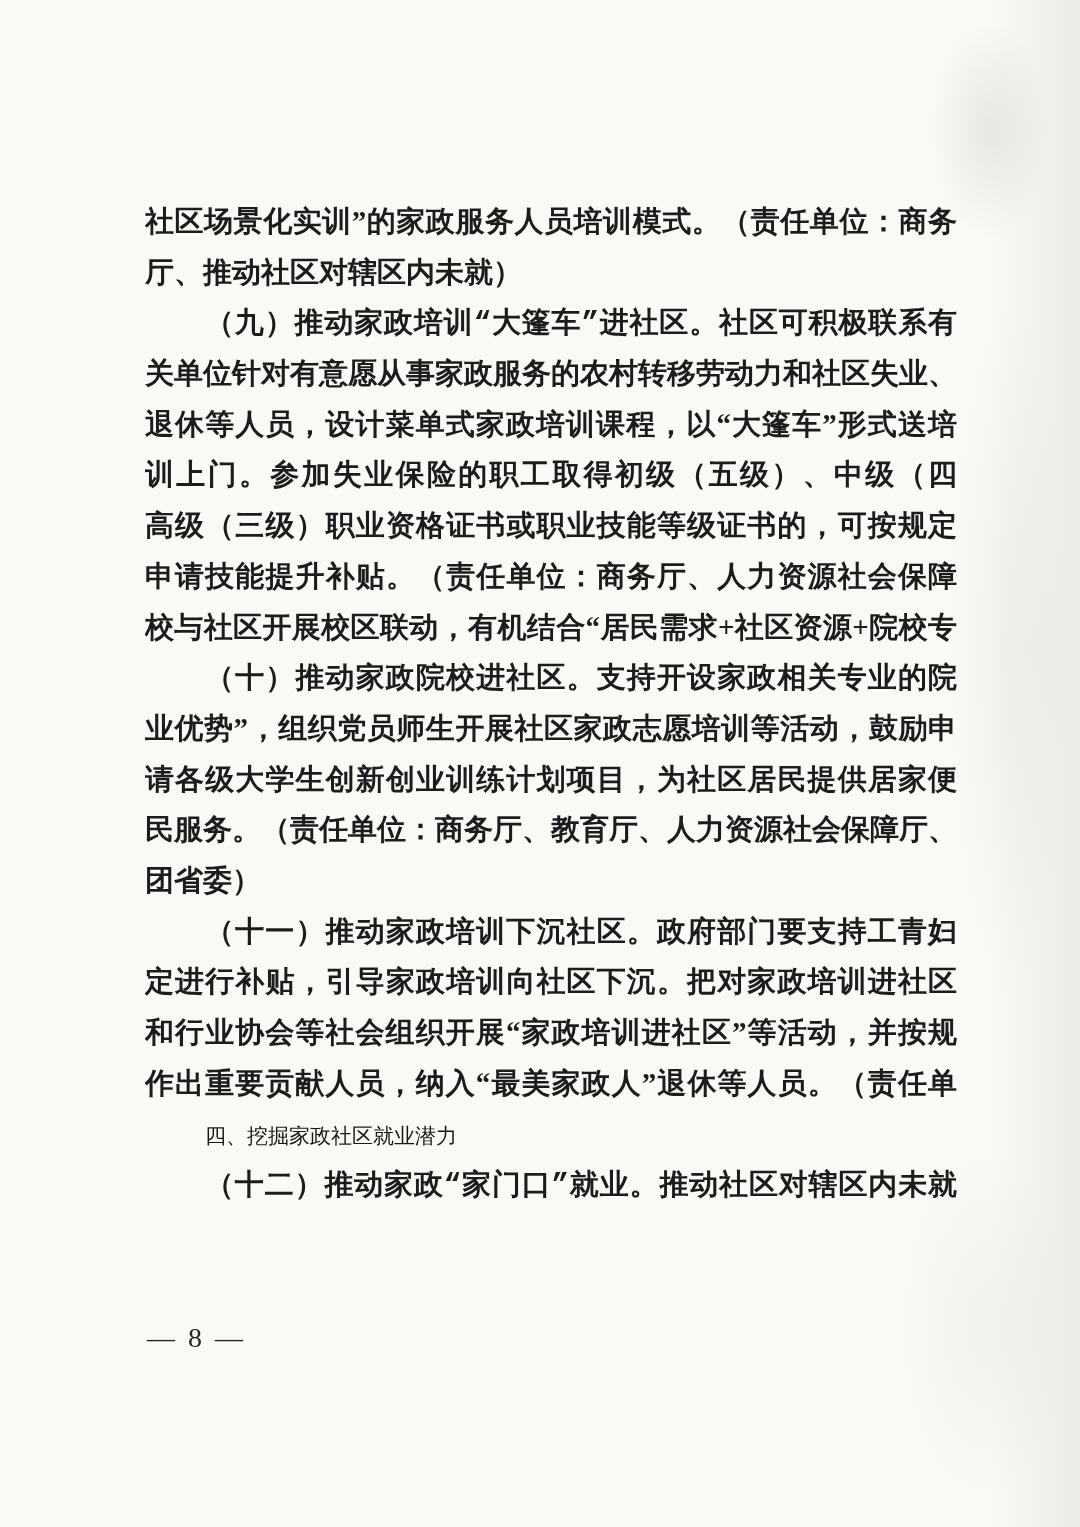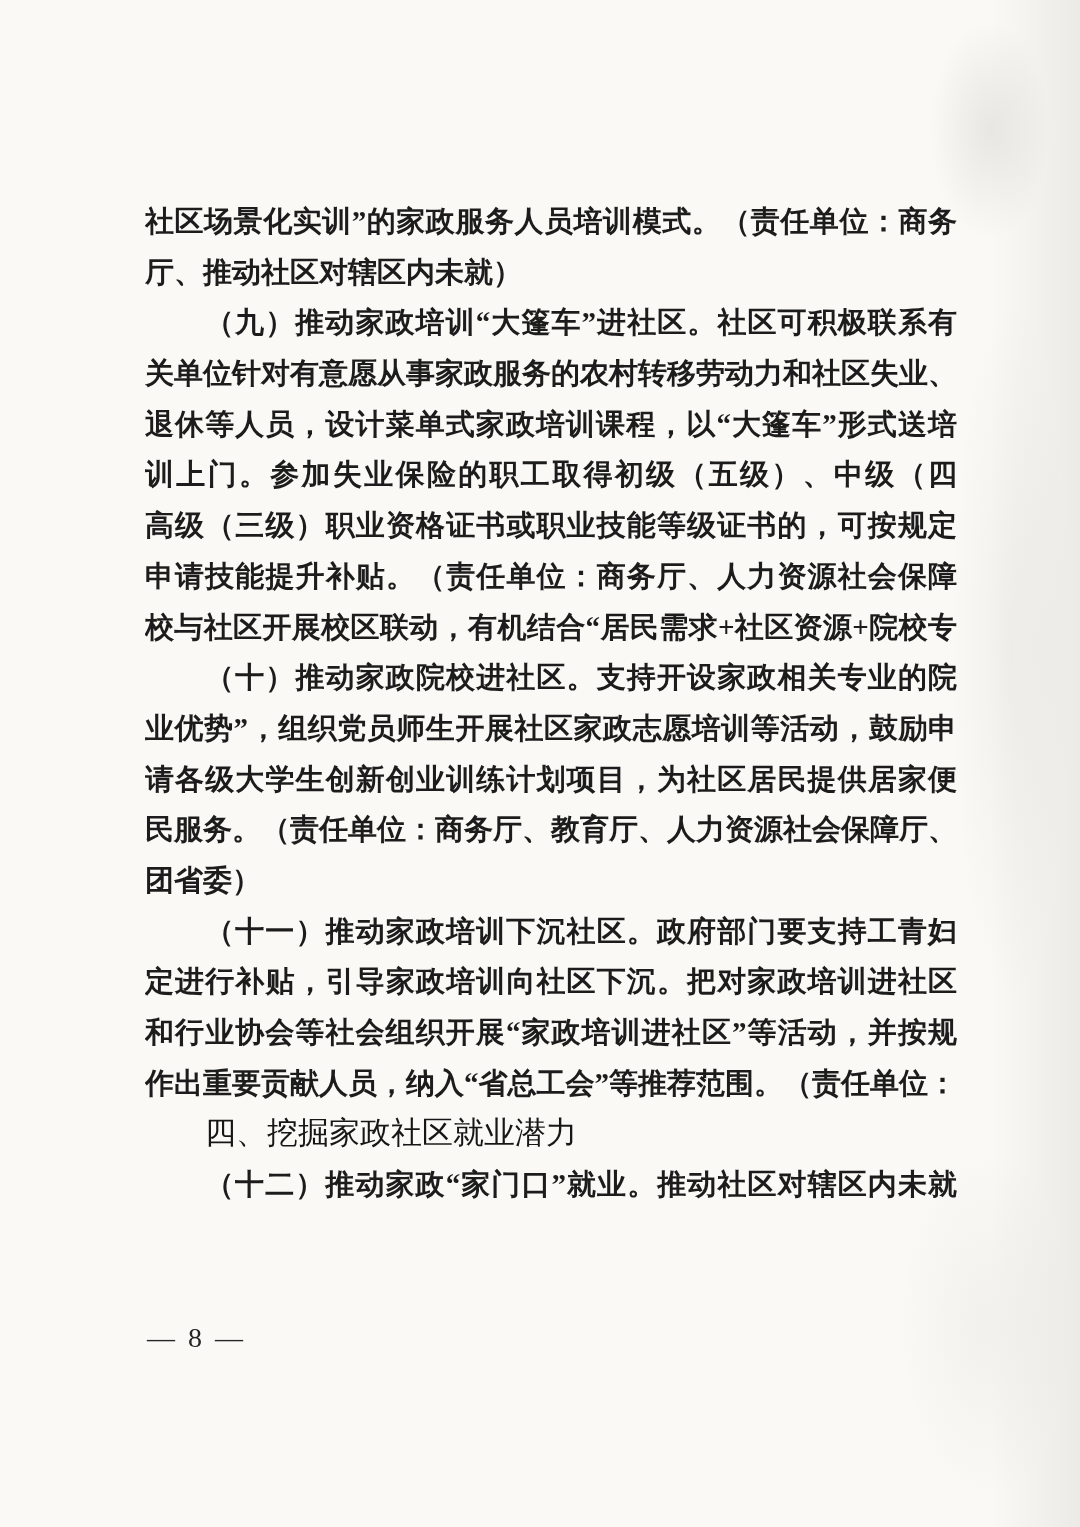--- a/index.html
+++ b/index.html
@@ -36,25 +36,25 @@
   .line{
     height:50.7px;line-height:50.7px;
     text-align:justify;text-align-last:justify;
     overflow:hidden;
   }
   .line.short{text-align-last:left;}
   .line.indent{text-indent:60px;}
   .n{font-weight:700;}
   .b{
     font-weight:700;
-    font-family:Liberation Serif, serif;
+    font-family:Liberation Mono, monospace;
   }
   .heading .h{
     font-family:"Liberation Sans","DejaVu Sans",sans-serif;
-    font-weight:500;font-size:31px;color:#161616;
+    font-weight:500;font-size:21px;color:#161616;
   }
   .page-number{
     position:absolute;left:147px;top:1322px;
     font-size:28px;color:#262626;letter-spacing:3px;
     font-family:"Liberation Serif","DejaVu Serif",serif;
   }
 </style>
 </head>
 <body>
 
@@ -92,21 +92,21 @@
   <div class="line"><span class="n">民服务。</span><span class="b">（责任单位：商务厅、教育厅、人力资源社会保障厅、</span></div>
 
   <div class="line short"><span class="b">团省委）</span></div>
 
   <div class="line indent"><span class="b">（十一）推动家政培训下沉社区。</span><span class="n">政府部门要支持工青妇</span></div>
 
   <div class="line"><span class="n">定进行补贴，引导家政培训向社区下沉。把对家政培训进社区</span></div>
 
   <div class="line"><span class="n">和行业协会等社会组织开展“家政培训进社区”等活动，并按规</span></div>
 
-  <div class="line"><span class="n">作出重要贡献人员，纳入“省总工会”等推荐范围。</span><span class="b">（责任单位：</span></div>
+  <div class="line"><span class="n">作出重要贡献人员，纳入“最美家政人”退休等人员。</span><span class="b">（责任单位：</span></div>
 
 
 
   <div class="line short indent heading"><span class="h">四、挖掘家政社区就业潜力</span></div>
 
   <div class="line indent"><span class="b">（十二）推动家政“家门口”就业。</span><span class="n">推动社区对辖区内未就</span></div>
 
 </div>
 
 <div class="page-number">— 8 —</div>

